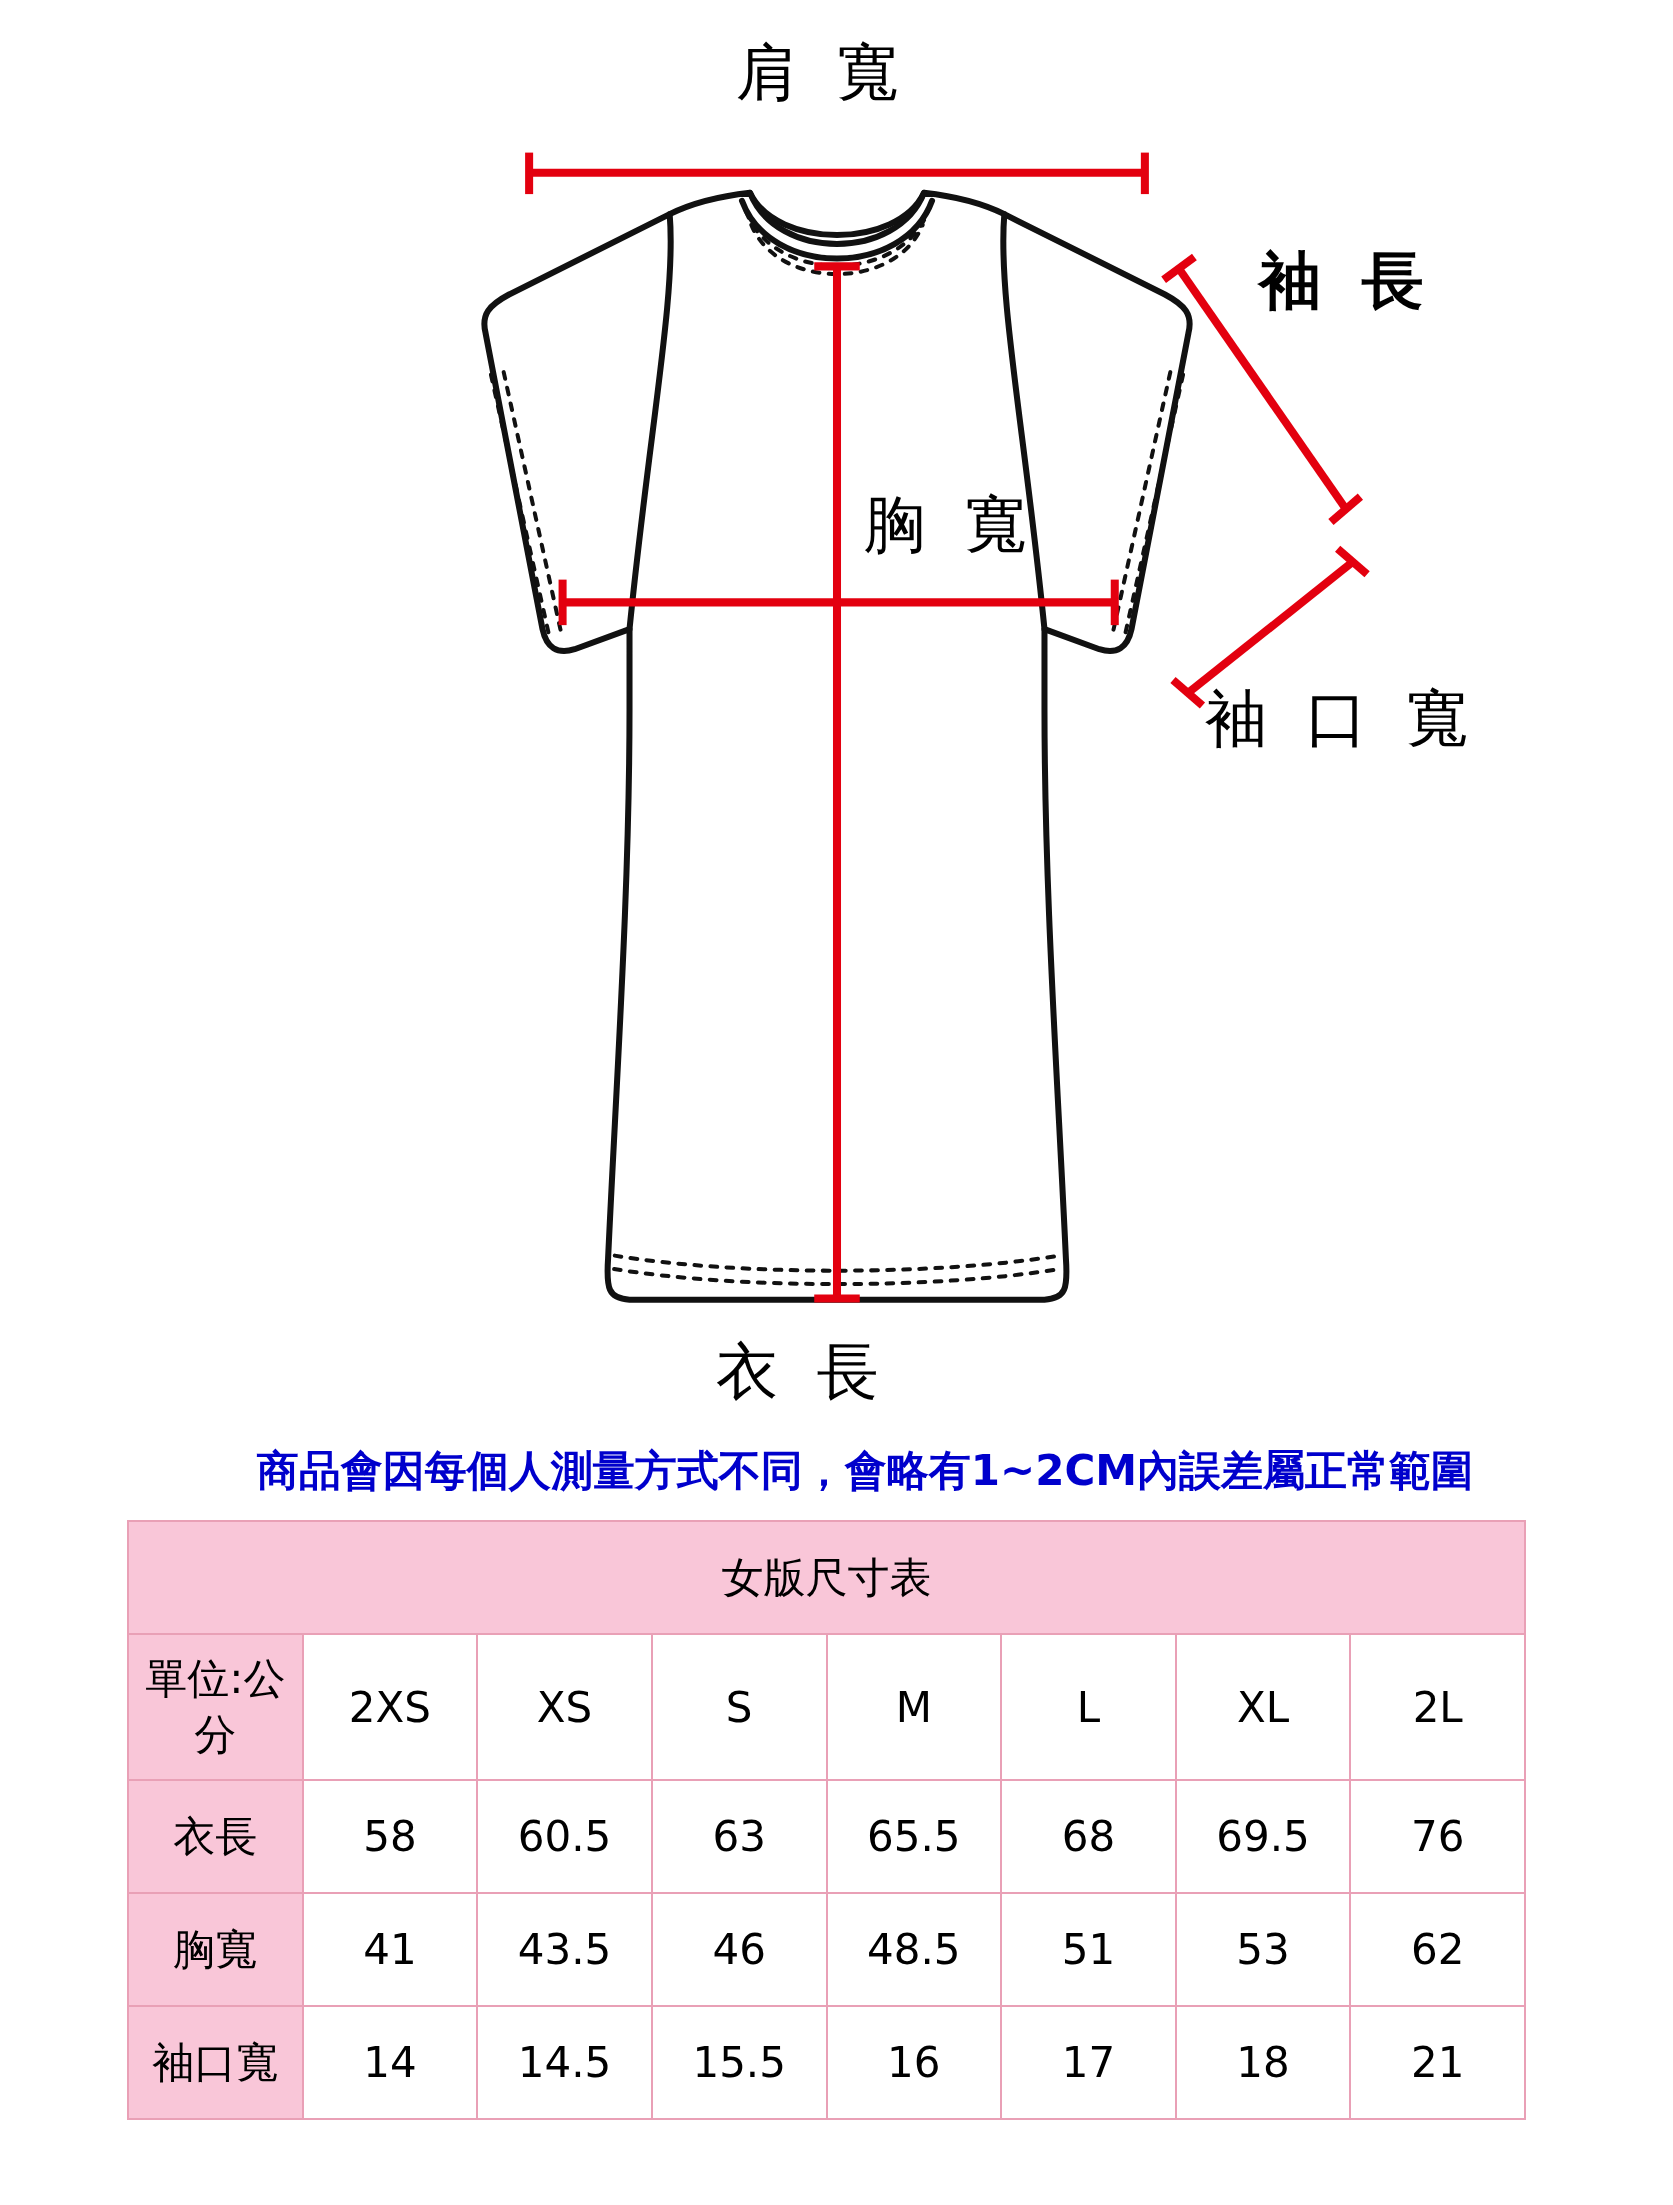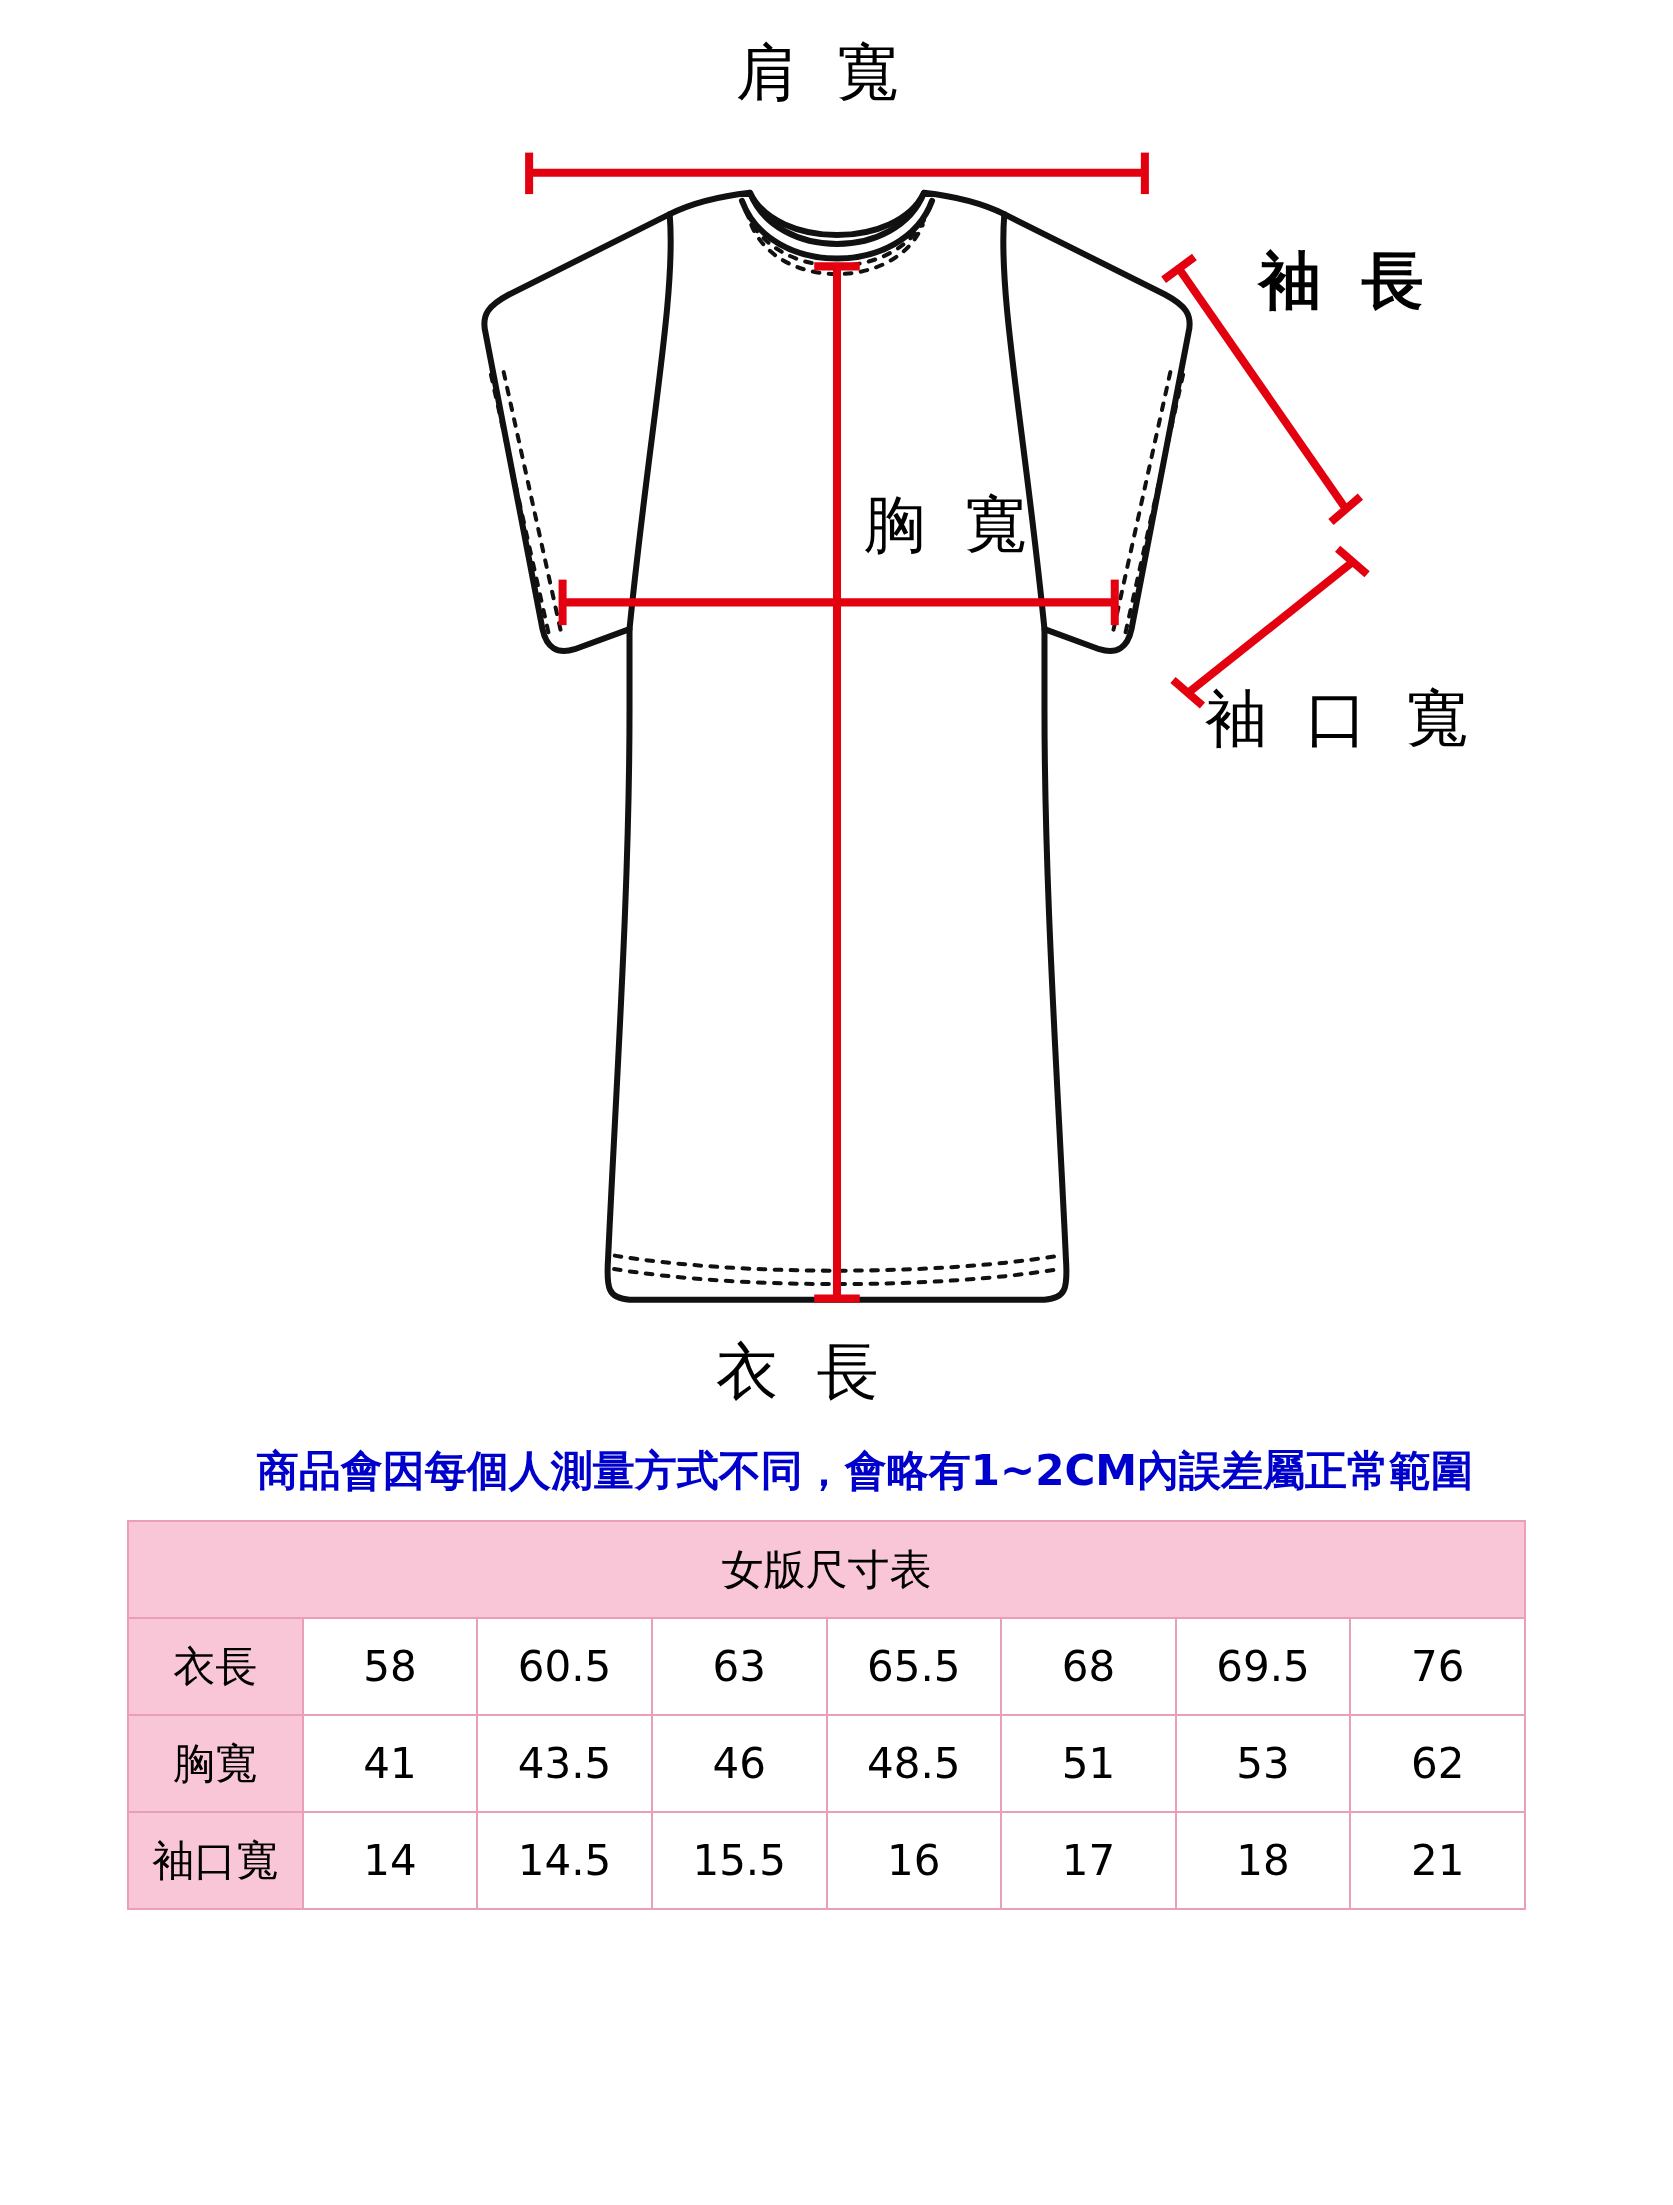--- a/index.html
+++ b/index.html
@@ -78,21 +78,21 @@
     border-collapse: collapse;
     width: 1399px;
     table-layout: fixed;
     font-family: "DejaVu Sans", sans-serif;
   }
   table.size-table td {
     border: 2px solid #e9a0b6;
     text-align: center;
     font-size: 42px;
     height: 79px;
-    padding: 8px;
+    padding: 16px;
     color: #000;
   }
   td.title-cell {
     background: #f9c6d8;
     font-size: 43px;
     height: 80px;
   }
   td.head-label {
     background: #f9c6d8;
     width: 288px;
@@ -192,20 +192,30 @@
   </div>
 
   <div class="note">商品會因每個人測量方式不同，會略有1~2CM內誤差屬正常範圍</div>
 
   <div class="table-wrap">
     <table class="size-table">
       <tbody>
         <tr>
           <td class="title-cell" colspan="8">女版尺寸表</td>
         </tr>
+        <tr>
+          <td class="head-label">單位:公分</td>
+          <td class="col-head">2XS</td>
+          <td class="col-head">XS</td>
+          <td class="col-head">S</td>
+          <td class="col-head">M</td>
+          <td class="col-head">L</td>
+          <td class="col-head">XL</td>
+          <td class="col-head">2L</td>
+        </tr>
 
         <tr>
           <td class="row-label">衣長</td>
           <td>58</td>
           <td>60.5</td>
           <td>63</td>
           <td>65.5</td>
           <td>68</td>
           <td>69.5</td>
           <td>76</td>

